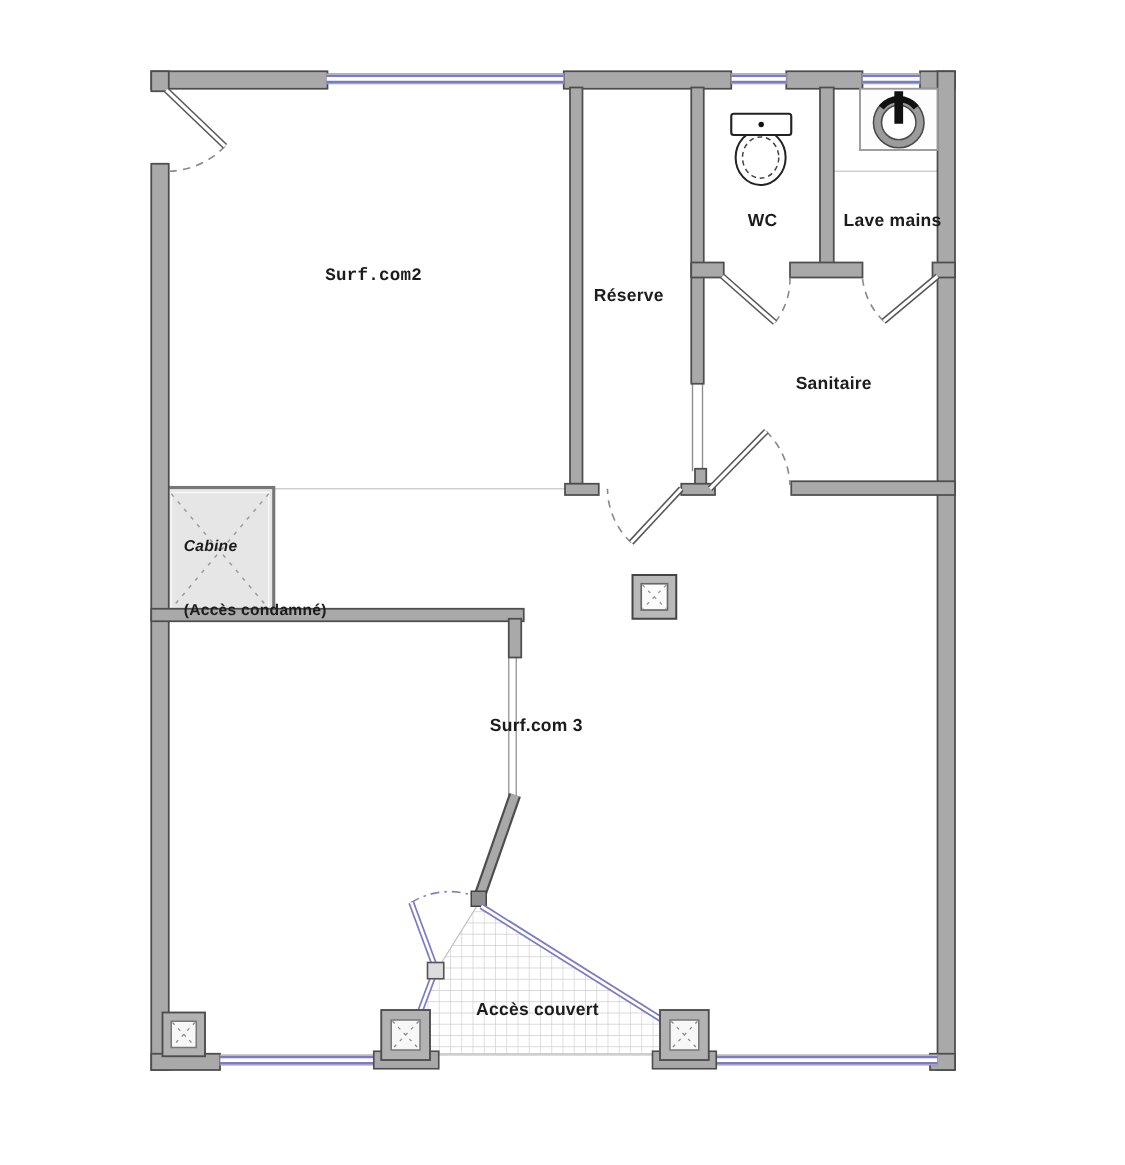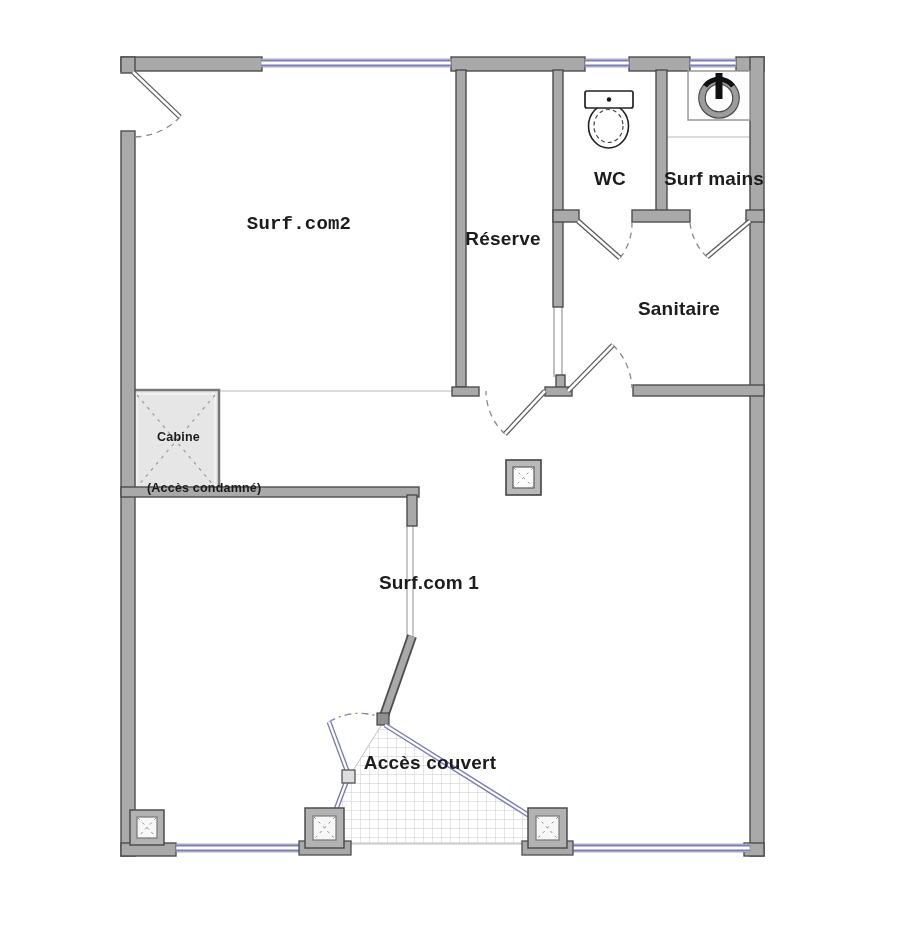--- a/index.html
+++ b/index.html
@@ -2,21 +2,21 @@
 <html><head>
 <meta charset="utf-8">
 <style>
   html,body{margin:0;padding:0;background:#ffffff;}
   #canvas{
     position:relative;width:900px;height:932px;background:#ffffff;overflow:hidden;
     font-family:"Liberation Sans", sans-serif;
   }
   #plan-svg{position:absolute;left:0;top:0;}
   .room-label{
-    position:absolute;font-weight:bold;color:#1c1c1c;font-size:19px;
+    position:absolute;font-weight:bold;color:#1c1c1c;font-size:14px;
     white-space:nowrap;transform:translateX(-50%);letter-spacing:0.2px;
   }
   .room-label.left-align{transform:none;}
   .cabine-label{font-size:12.5px;}
 </style>
 </head>
 <body>
 
 <div id="canvas">
 
@@ -220,20 +220,20 @@
     <circle cx="719" cy="98" r="20.2" fill="none" stroke="#4a4a4a" stroke-width="1.3"></circle>
     <circle cx="719" cy="98" r="13.8" fill="none" stroke="#4a4a4a" stroke-width="1.3"></circle>
     <path d="M705,86 A18,18 0 0 1 733,86" fill="none" stroke="#111111" stroke-width="5"></path>
     <rect x="715.5" y="73" width="7" height="26" fill="#111111"></rect>
   </g>
 </svg>
 
 <div class="room-label" style="left:299px;top:213px;font-family:Liberation Mono, monospace;">Surf.com2</div>
 <div class="room-label" style="left:503px;top:217px;margin-top:11px;">Réserve</div>
 <div class="room-label" style="left:610px;top:168px;">WC</div>
-<div class="room-label" style="left:714px;top:168px;">Surf mains</div>
-<div class="room-label" style="left:667px;top:298px;margin-left:12px;">Sanitaire</div>
-<div class="room-label left-align cabine-label" style="left:157px;top:430px;">Cabine</div>
+<div class="room-label" style="left:714px;top:168px;">Lave mains</div>
+<div class="room-label" style="left:667px;top:298px;">Sanitaire</div>
+<div class="room-label left-align cabine-label" style="left:147px;top:430px;font-style:italic;">Cabine</div>
 <div class="room-label left-align cabine-label" style="left:147px;top:449px;margin-top:32px;">(Accès condamné)</div>
-<div class="room-label" style="left:429px;top:572px;">Surf.com 1</div>
-<div class="room-label" style="left:430px;top:752px;">Accès couvert</div>
+<div class="room-label" style="left:429px;top:572px;">Surf.com 3</div>
+<div class="room-label" style="left:430px;top:799px;">Accès couvert</div>
 
 </div>
 
 </body></html>

